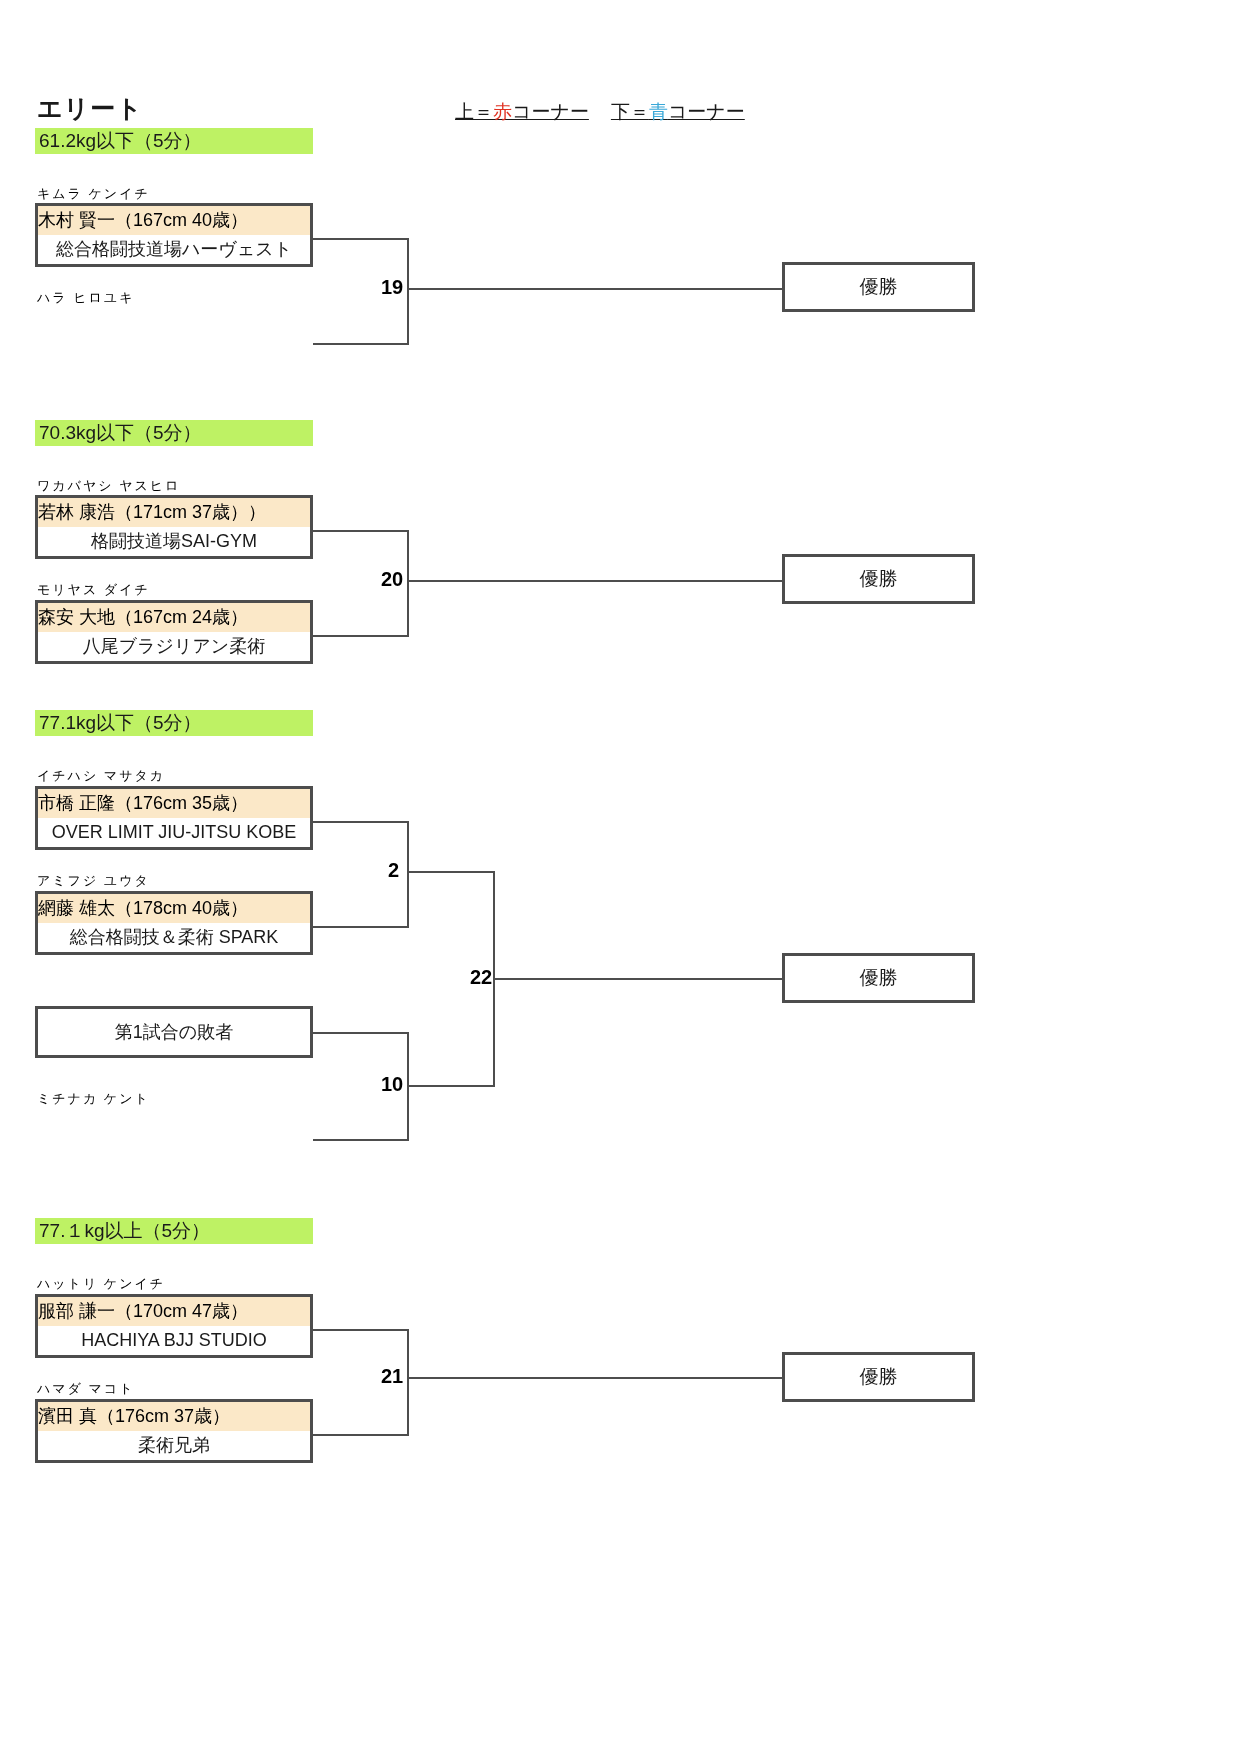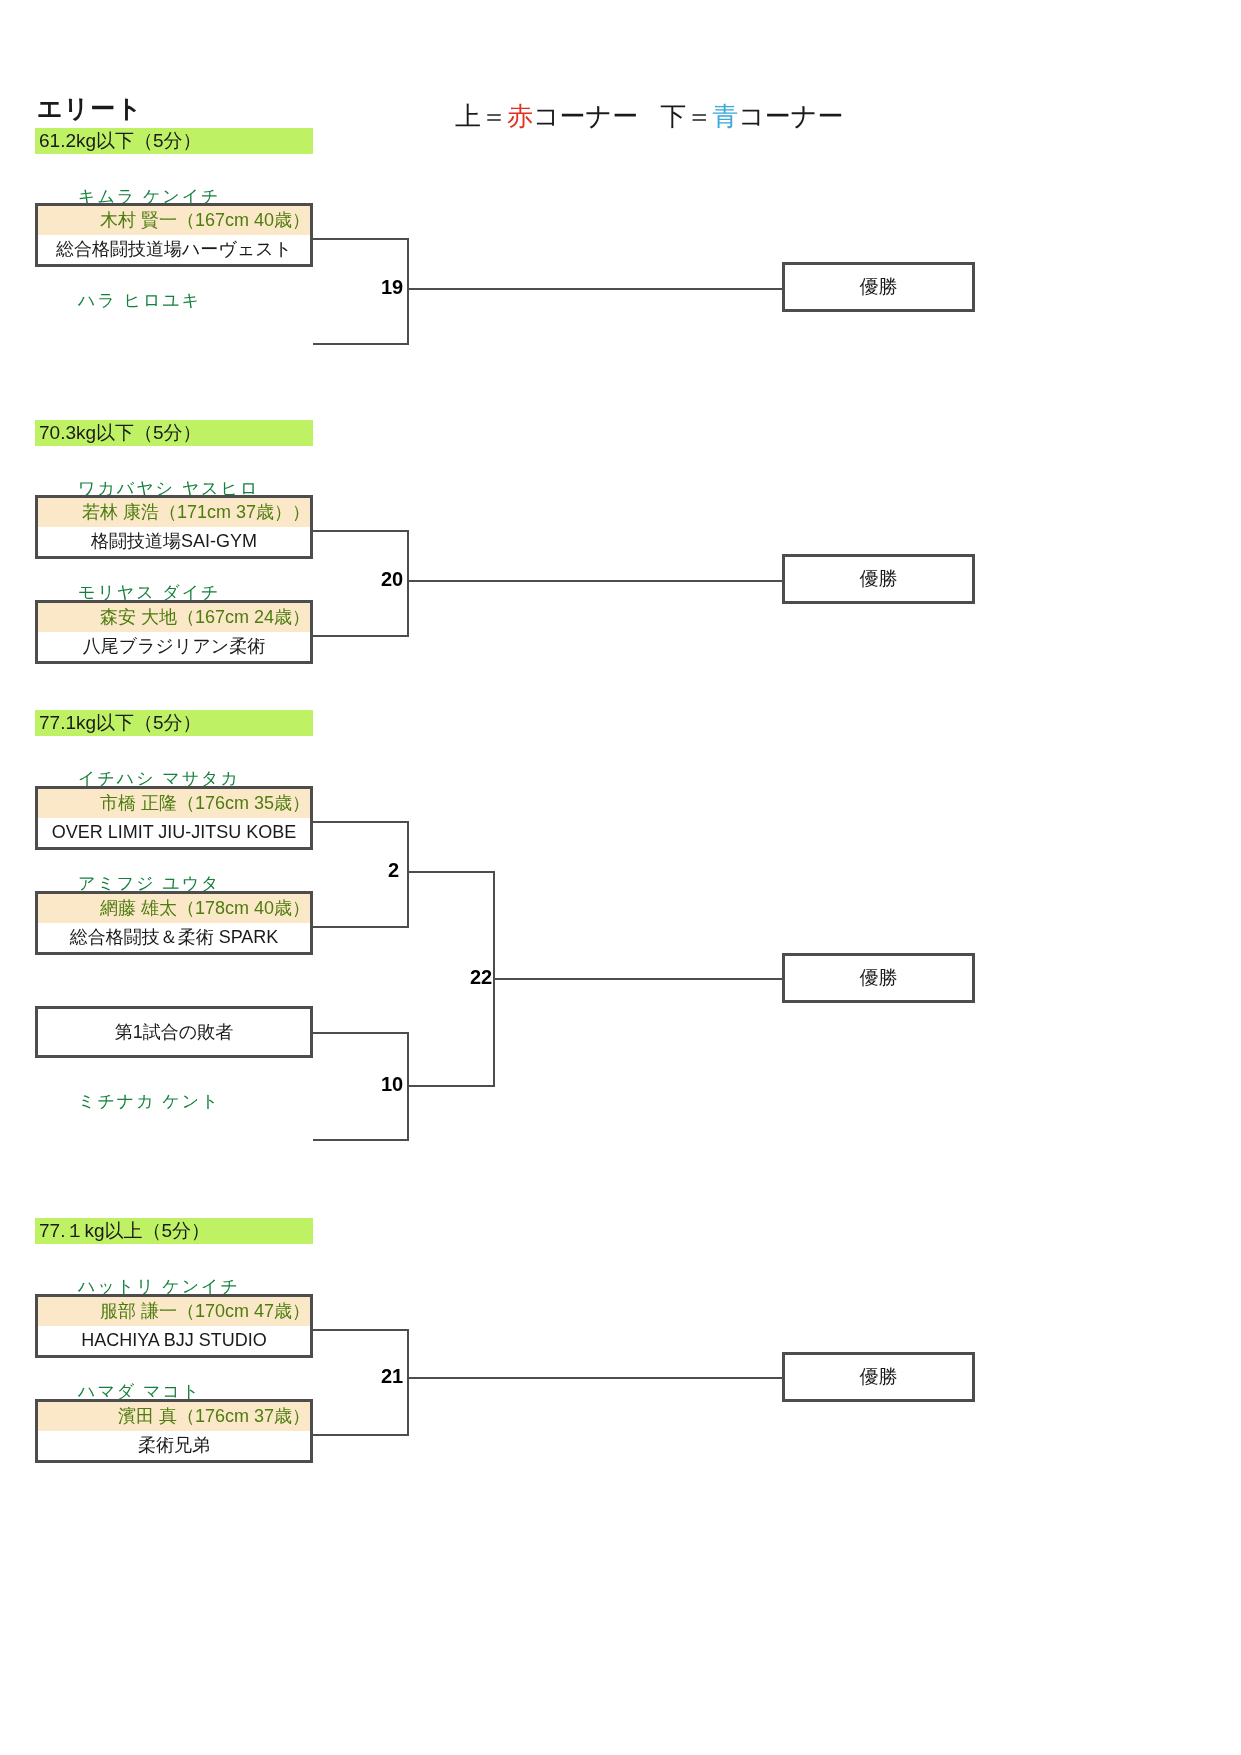--- a/index.html
+++ b/index.html
@@ -14,53 +14,53 @@
   .page{position:relative;width:1058px;height:1755px;}
 
   
   .elite-title{
     position:absolute;left:37px;top:92px;
     font-size:25px;font-weight:bold;letter-spacing:1px;
     color:#1a1a1a;
   }
   .legend{
     position:absolute;left:455px;top:99px;
-    font-size:26px;color:#1a1a1a;white-space:nowrap;
+    font-size:19px;color:#1a1a1a;white-space:nowrap;text-decoration:underline;
   }
   .legend .red{color:#e03020;}
   .legend .blue{color:#3aa8d8;}
   .legend .gap{display:inline-block;width:22px;}
 
   
   .class-bar{
     position:absolute;left:35px;
     width:278px;height:26px;
     background:#bef264;
     font-size:19px;color:#1a1a1a;
     display:flex;align-items:center;
     padding-left:4px;box-sizing:border-box;
     white-space:nowrap;
   }
 
   
   .kana{
     position:absolute;left:37px;
-    font-size:17px;color:#15803d;letter-spacing:2px;white-space:nowrap;margin-left:41px;
+    font-size:13px;color:#000000;letter-spacing:2px;white-space:nowrap;
   }
   .card{
     position:absolute;left:35px;
     width:278px;
     border:3px solid #4d4d4d;
     box-sizing:border-box;
     background:#ffffff;
   }
   .card .nm{
     background:#fbe8c8;
     font-size:18px;line-height:29px;height:29px;
-    text-align:right;color:#4d7c0f;white-space:nowrap;
+    text-align:left;color:#000000;white-space:nowrap;
     overflow:hidden;
   }
   .card .gym{
     background:#ffffff;
     font-size:18px;line-height:29px;height:29px;
     text-align:center;color:#1a1a1a;white-space:nowrap;
     overflow:hidden;
   }
   .card.single{height:52px;}
   .card.single .only{

